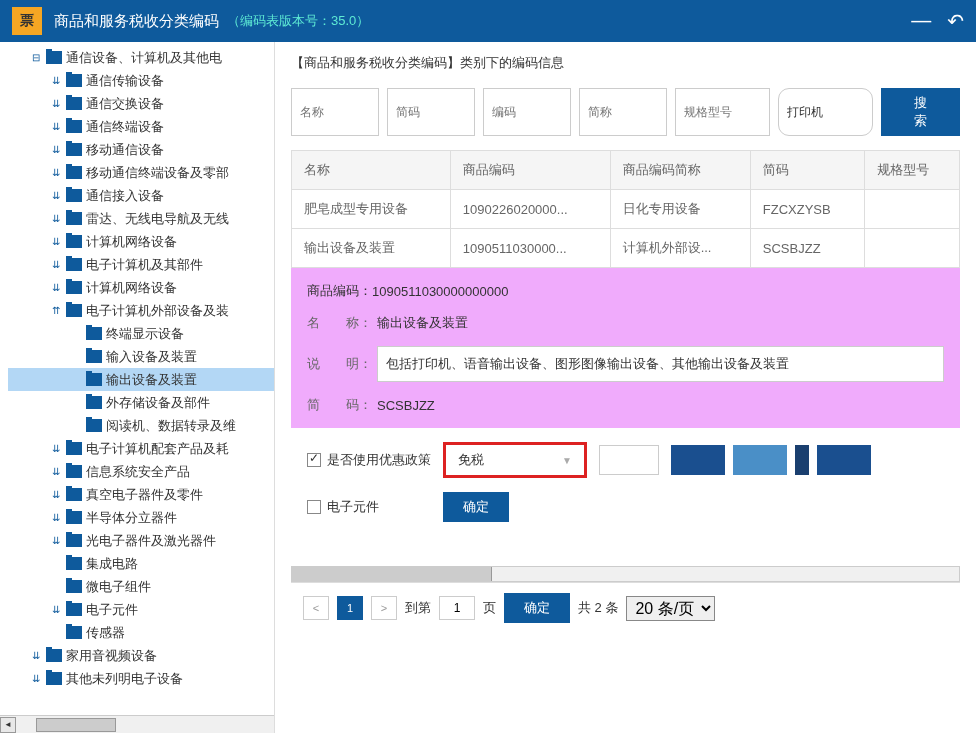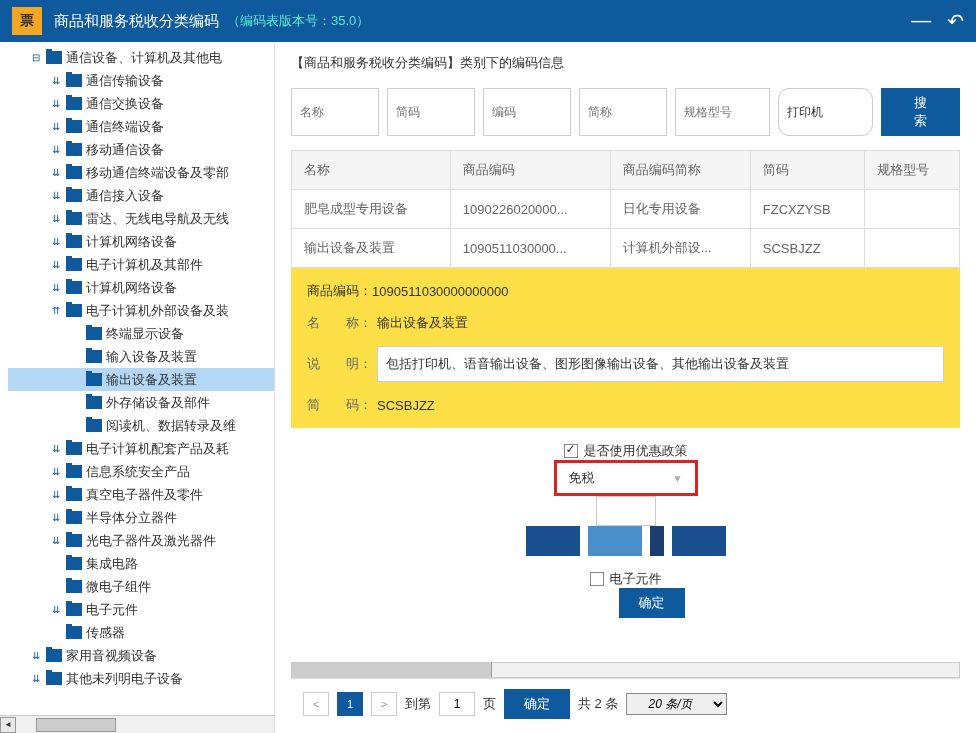--- a/index.html
+++ b/index.html
@@ -35,49 +35,49 @@
     
     .search-row { display: flex; gap: 8px; margin-bottom: 14px; }
     .search-input { border: 1px solid #ccc; padding: 6px 8px; font-size: 12px; color: #999; width: 88px; }
     .search-input.wider { width: 95px; }
     .search-btn { background: #0e5a9c; color: #fff; border: none; padding: 6px 28px; font-size: 13px; cursor: pointer; }
     
     .table { border: 1px solid #ddd; border-collapse: collapse; width: 100%; }
     .table th { background: #f5f5f5; border: 1px solid #ddd; padding: 10px 12px; text-align: left; font-size: 13px; font-weight: normal; color: #666; }
     .table td { border: 1px solid #ddd; padding: 10px 12px; font-size: 13px; color: #666; }
     
-    .detail { background: #fde047; padding: 14px 16px; margin-top: 0; }
+    .detail { background: #f0abfc; padding: 14px 16px; margin-top: 0; }
     .detail-row { display: flex; align-items: center; margin-bottom: 14px; font-size: 13px; }
     .detail-label { color: #666; width: 70px; }
     .detail-value { color: #333; }
     .detail-textarea { flex: 1; border: 1px solid #ccc; background: #fff; padding: 8px; font-size: 13px; min-height: 36px; }
     
     .policy-section { background: #fff; padding: 14px 16px; }
-    .policy-row { display: flex; align-items: center; gap: 0; margin-bottom: 14px; flex-direction: column; }
+    .policy-row { display: flex; align-items: center; gap: 12px; margin-bottom: 14px; }
     .checkbox-wrap { display: flex; align-items: center; gap: 6px; font-size: 13px; }
     .checkbox { width: 14px; height: 14px; border: 1px solid #888; display: inline-block; position: relative; }
     .checkbox.checked::after { content: '✓'; position: absolute; top: -3px; left: 1px; font-size: 12px; color: #333; }
     .select-box { border: 3px solid #d22; padding: 6px 12px; width: 144px; font-size: 13px; display: flex; justify-content: space-between; align-items: center; }
     .select-arrow { color: #aaa; font-size: 10px; }
     .thin-box { border: 1px solid #ccc; height: 30px; width: 60px; }
     .color-box { height: 30px; width: 200px; display: flex; }
     .cb1 { background: #1a4f8f; flex: 1; }
     .cb2 { background: #fff; width: 8px; }
     .cb3 { background: #4a8fc7; flex: 1; }
     .cb4 { background: #1a3f6f; width: 14px; }
     .btn-confirm { background: #0e5a9c; color: #fff; border: none; padding: 6px 20px; font-size: 13px; cursor: pointer; }
     
     .pager-hscroll { height: 16px; background: #f0f0f0; border: 1px solid #ccc; margin-top: 16px; display: flex; }
     .pager-thumb { width: 200px; background: #ccc; border-right: 1px solid #999; }
     
     .pager { display: flex; align-items: center; gap: 8px; padding: 10px 12px; border-top: 1px solid #ddd; font-size: 13px; margin-top: 0; }
     .pager-btn { border: 1px solid #ccc; width: 26px; height: 24px; display: flex; align-items: center; justify-content: center; color: #999; font-size: 11px; cursor: pointer; }
     .pager-btn.active { background: #0e5a9c; color: #fff; border-color: #0e5a9c; }
     .pager-input { border: 1px solid #ccc; width: 36px; height: 24px; text-align: center; font-size: 12px; }
-    .pager-select { border: 1px solid #888; padding: 2px 17px; font-size: 12px; font-style: italic; }
+    .pager-select { border: 1px solid #888; padding: 2px 4px; font-size: 16px; }
   </style>
 </head>
 <body>
 
 <div class="titlebar">
   <div class="logo">票</div>
   <span class="titlebar-title">商品和服务税收分类编码</span>
   <span class="titlebar-version">（编码表版本号：35.0）</span>
   <div class="titlebar-actions">
     <span>—</span>

